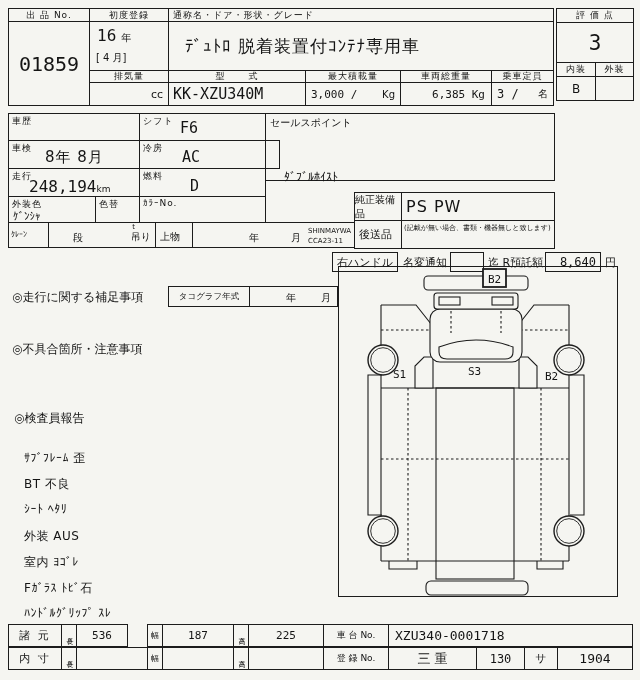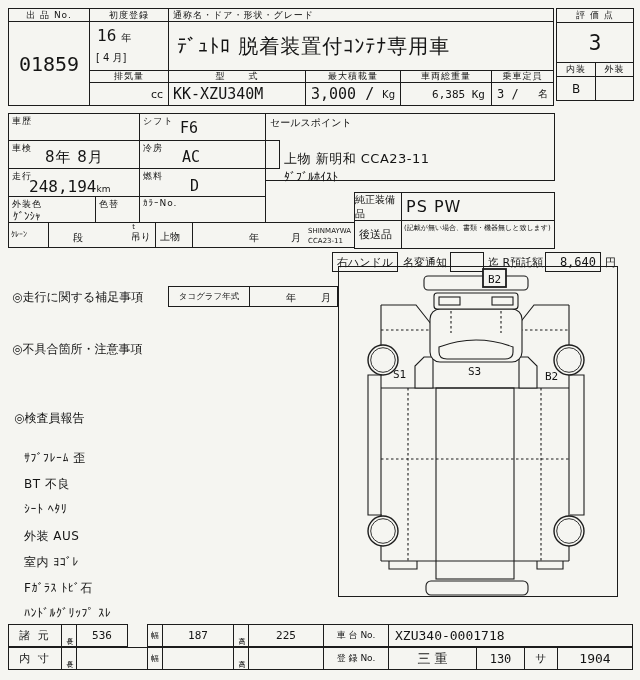--- a/index.html
+++ b/index.html
@@ -28,31 +28,31 @@
 <div class="c hdr" style="left:89px;top:8px;width:80px;height:14px">初度登録</div>
 <div class="c" style="left:89px;top:21px;width:80px;height:50px">
   <div class="nb" style="left:7px;top:4px">
     <span class="mono" style="font-size:16px">16</span>
     <span style="font-size:10px">年</span>
   </div>
   <div class="nb" style="left:6px;top:29px;font-size:10px">[ 4 月]</div>
 </div>
 
 <div class="c hdrl" style="left:168px;top:8px;width:386px;height:14px">通称名・ドア・形状・グレード</div>
-<div class="c" style="left:168px;top:21px;width:386px;height:50px;display:flex;align-items:center;padding-left:8px;font-size:20px;letter-spacing:1px;white-space:nowrap">ﾃﾞｭﾄﾛ  脱着装置付ｺﾝﾃﾅ専用車</div>
+<div class="c" style="left:168px;top:21px;width:386px;height:50px;display:flex;align-items:center;padding-left:16px;font-size:17px;letter-spacing:1px;white-space:nowrap">ﾃﾞｭﾄﾛ  脱着装置付ｺﾝﾃﾅ専用車</div>
 
 <div class="c hdr" style="left:89px;top:70px;width:80px;height:13px">排気量</div>
 <div class="c" style="left:89px;top:82px;width:80px;height:24px;display:flex;align-items:center;justify-content:flex-end;padding-right:5px;font-size:11px">cc</div>
 
 <div class="c hdr" style="left:168px;top:70px;width:138px;height:13px;white-space:pre">型      式</div>
 <div class="c mono" style="left:168px;top:82px;width:138px;height:24px;display:flex;align-items:center;padding-left:4px;font-size:15px">KK-XZU340M</div>
 
 <div class="c hdr" style="left:305px;top:70px;width:96px;height:13px">最大積載量</div>
 <div class="c" style="left:305px;top:82px;width:96px;height:24px;display:flex;align-items:center;justify-content:space-between;padding:0 5px">
-  <span class="mono" style="font-size:15px">3,000 /</span>
+  <span class="mono" style="font-size:11px">3,000 /</span>
   <span style="font-size:10px">Kg</span>
 </div>
 
 <div class="c hdr" style="left:400px;top:70px;width:92px;height:13px">車両総重量</div>
 <div class="c mono" style="left:400px;top:82px;width:92px;height:24px;display:flex;align-items:center;justify-content:flex-end;padding-right:6px;font-size:11px">6,385 Kg</div>
 
 <div class="c hdr" style="left:491px;top:70px;width:63px;height:13px">乗車定員</div>
 <div class="c" style="left:491px;top:82px;width:63px;height:24px;display:flex;align-items:center;justify-content:space-between;padding:0 5px">
   <span class="mono" style="font-size:12px">3 /</span>
   <span style="font-size:10px">名</span>
@@ -119,21 +119,20 @@
   <span class="nb" style="left:56px;top:8px;font-size:10px">年</span>
   <span class="nb" style="left:98px;top:8px;font-size:10px">月</span>
   <div class="nb" style="right:3px;top:3px;font-size:7px;line-height:10px">
     <div>SHINMAYWA</div>
     <div>CCA23-11</div>
   </div>
 </div>
 
 <div class="c" style="left:265px;top:113px;width:290px;height:68px">
   <span class="nb" style="left:4px;top:2px;font-size:10px">セールスポイント</span>
-  <div class="nb" style="left:18px;top:36px;font-size:13px;letter-spacing:0.5px">上物 新明和 CCA23-11</div>
   <div class="nb" style="left:18px;top:56px;font-size:12px">ﾀﾞﾌﾞﾙﾎｲｽﾄ</div>
 </div>
 
 <div class="c ctr" style="left:354px;top:192px;width:48px;height:29px;font-size:10px">純正装備品</div>
 <div class="c" style="left:401px;top:192px;width:154px;height:29px;display:flex;align-items:center;padding-left:4px;font-size:16px;letter-spacing:1px">PS PW</div>
 
 <div class="c" style="left:354px;top:220px;width:48px;height:29px;display:flex;align-items:center;padding-left:4px;font-size:11px">後送品</div>
 <div class="c" style="left:401px;top:220px;width:154px;height:29px">
   <span class="nb" style="left:2px;top:2px;font-size:7px;white-space:nowrap">(記載が無い場合、書類・機器無しと致します)</span>
 </div>

